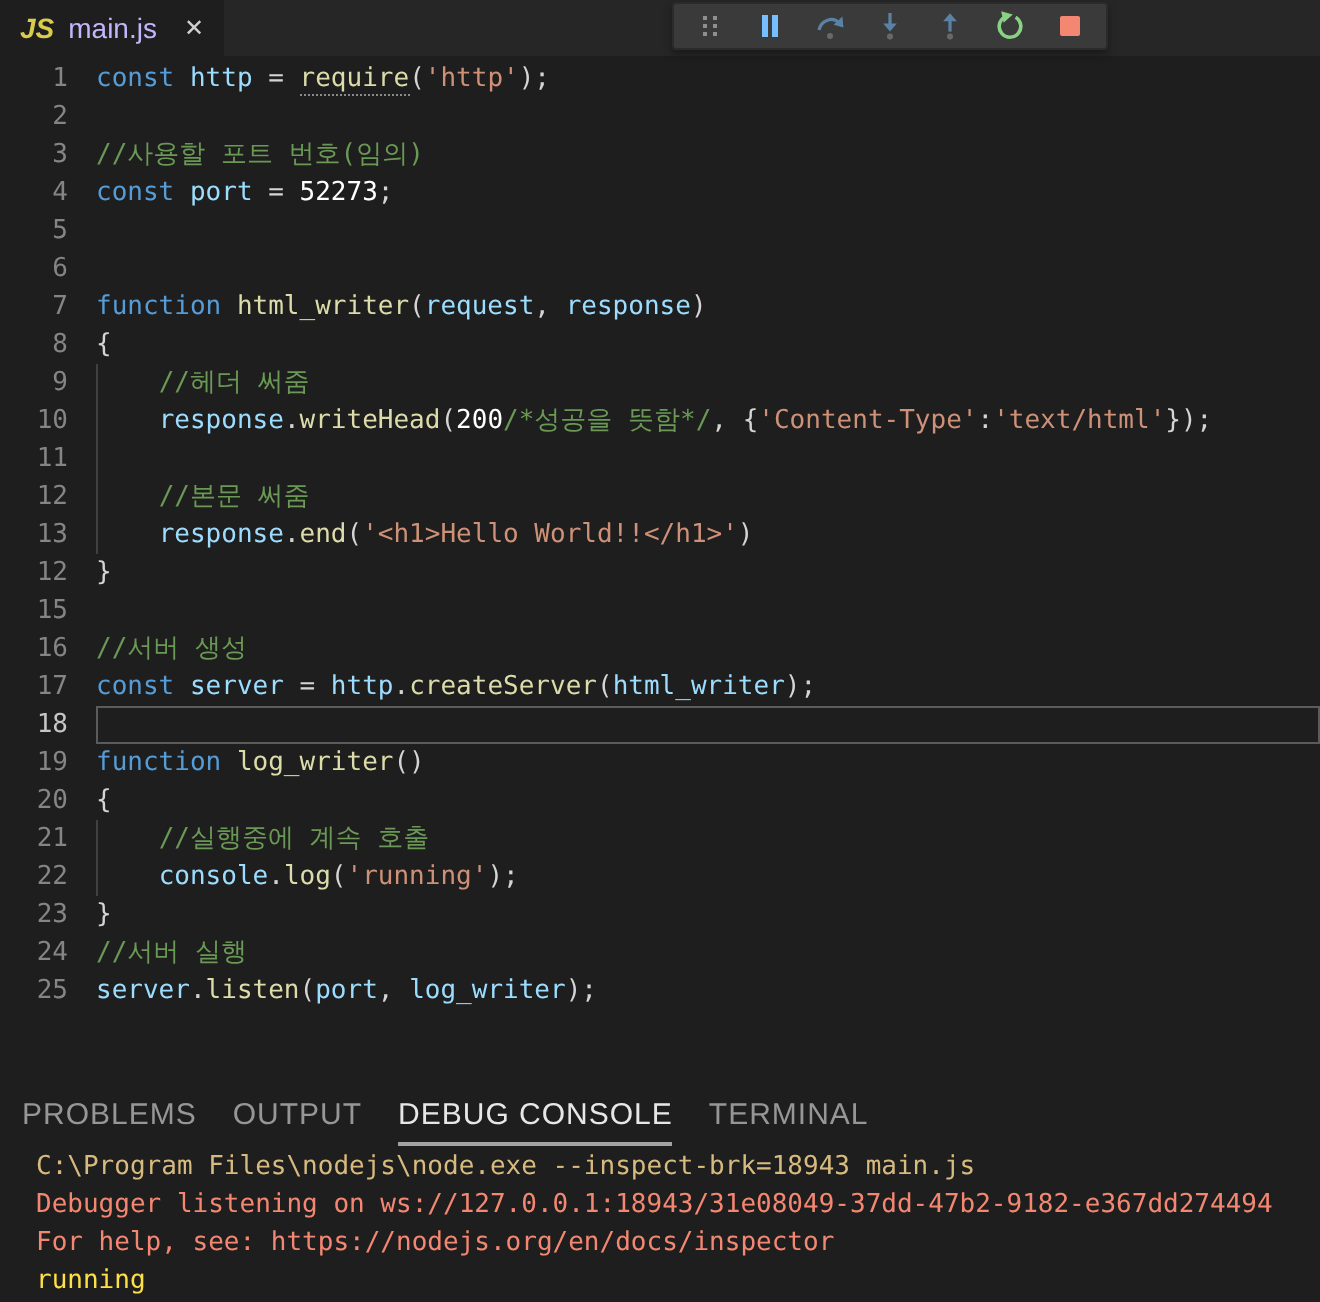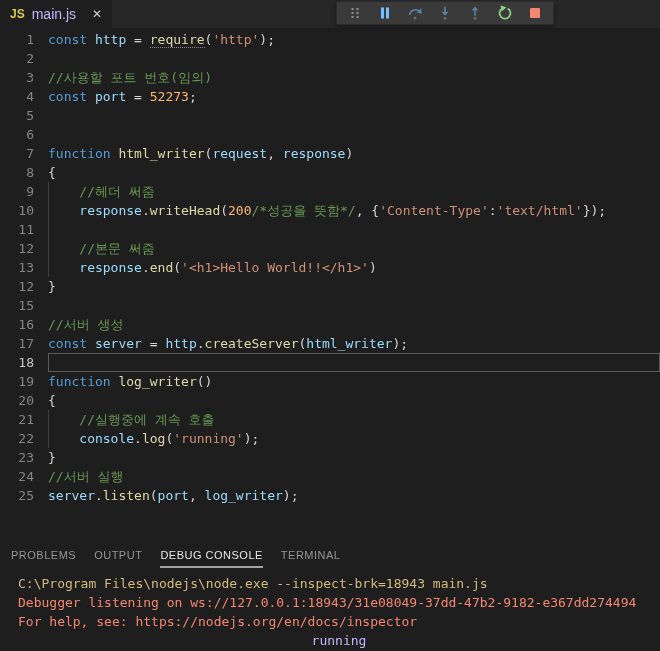--- a/index.html
+++ b/index.html
@@ -4,21 +4,21 @@
 <style>
   * { margin:0; padding:0; box-sizing:border-box; }
   html,body { width:660px; height:651px; overflow:hidden; background:#1e1e1e;
               font-family:"Liberation Sans", sans-serif; }
   .app { position:relative; width:660px; height:651px; background:#1e1e1e; }
 
   
   .tabbar { display:flex; height:28px; background:#262627; }
   .tab { display:flex; align-items:center; width:112px; padding:0 10px;
          background:#1e1e1e; color:#ffffff; }
-  .js-badge { color:#d8cb4d; font-weight:700; font-size:12px; letter-spacing:0; }
+  .js-badge { color:#d8cb4d; font-weight:700; font-size:14px; letter-spacing:0;font-style:italic; }
   .tab-title { margin-left:7px; font-size:14px; color:#c4b5fd; }
   .tab-close { margin-left:auto; color:#d0d0d0; font-size:12px; cursor:pointer; }
 
   
   .dbg-toolbar { position:absolute; left:336px; top:1px; width:218px; height:24px;
                  background:#3a3a3a; border:1px solid #2b2b2b; border-radius:2px;
                  display:flex; align-items:center; justify-content:space-between;
                  padding:0 6px; box-shadow:0 2px 4px rgba(0,0,0,.35); z-index:5; }
   .dbg-btn { width:24px; height:22px; display:flex; align-items:center; justify-content:center; }
   .dbg-btn svg { display:block; }
@@ -34,37 +34,37 @@
   .line.current .ln { color:#c6c6c6; }
   .code { flex:1; position:relative; color:#d4d4d4; }
   .line.current .code { outline:1px solid #5b5b5b; outline-offset:-1px; }
   .line.guided .code::before { content:""; position:absolute; left:0; top:0;
         height:19px; width:1px; background:#404040; }
   .kw  { color:#569cd6; }
   .var { color:#9cdcfe; }
   .fn  { color:#dcdcaa; }
   .fnu { color:#dcdcaa; border-bottom:1px dotted #8a8a8a; }
   .str { color:#ce9178; }
-  .num { color:#fdba74;margin-top:20px; }
+  .num { color:#ffffff;margin-top:20px; }
   .cmt { color:#6a9955; }
   .pl  { color:#d4d4d4; }
 
   
   .panel { width:660px; height:111px; background:#1e1e1e; }
   .panel-tabs { display:flex; gap:18px; align-items:flex-start; height:32px;
                 padding-left:11px; padding-top:9px; }
-  .ptab { font-size:11px; letter-spacing:.5px; color:#969696; padding-bottom:5px; cursor:pointer; }
+  .ptab { font-size:15px; letter-spacing:.5px; color:#969696; padding-bottom:5px; cursor:pointer; }
   .ptab.active { color:#e7e7e7; border-bottom:2px solid #a3a3a3; }
   .console { padding-left:18px; padding-top:2px;
              font-family:"DejaVu Sans Mono","Liberation Mono",monospace;
              font-size:13px; }
   .cline { height:19px; line-height:19px; white-space:pre; }
   .c-gold { color:#d7ba7d; }
   .c-salmon { color:#f48771; }
-  .c-white { color:#c4b5fd;text-align:center; }
+  .c-white { color:#fde047; }
 </style>
 </head>
 <body>
 
 <div class="app">
 
   <div class="tabbar">
     <div class="tab">
       <span class="js-badge">JS</span>
       <span class="tab-title">main.js</span>

